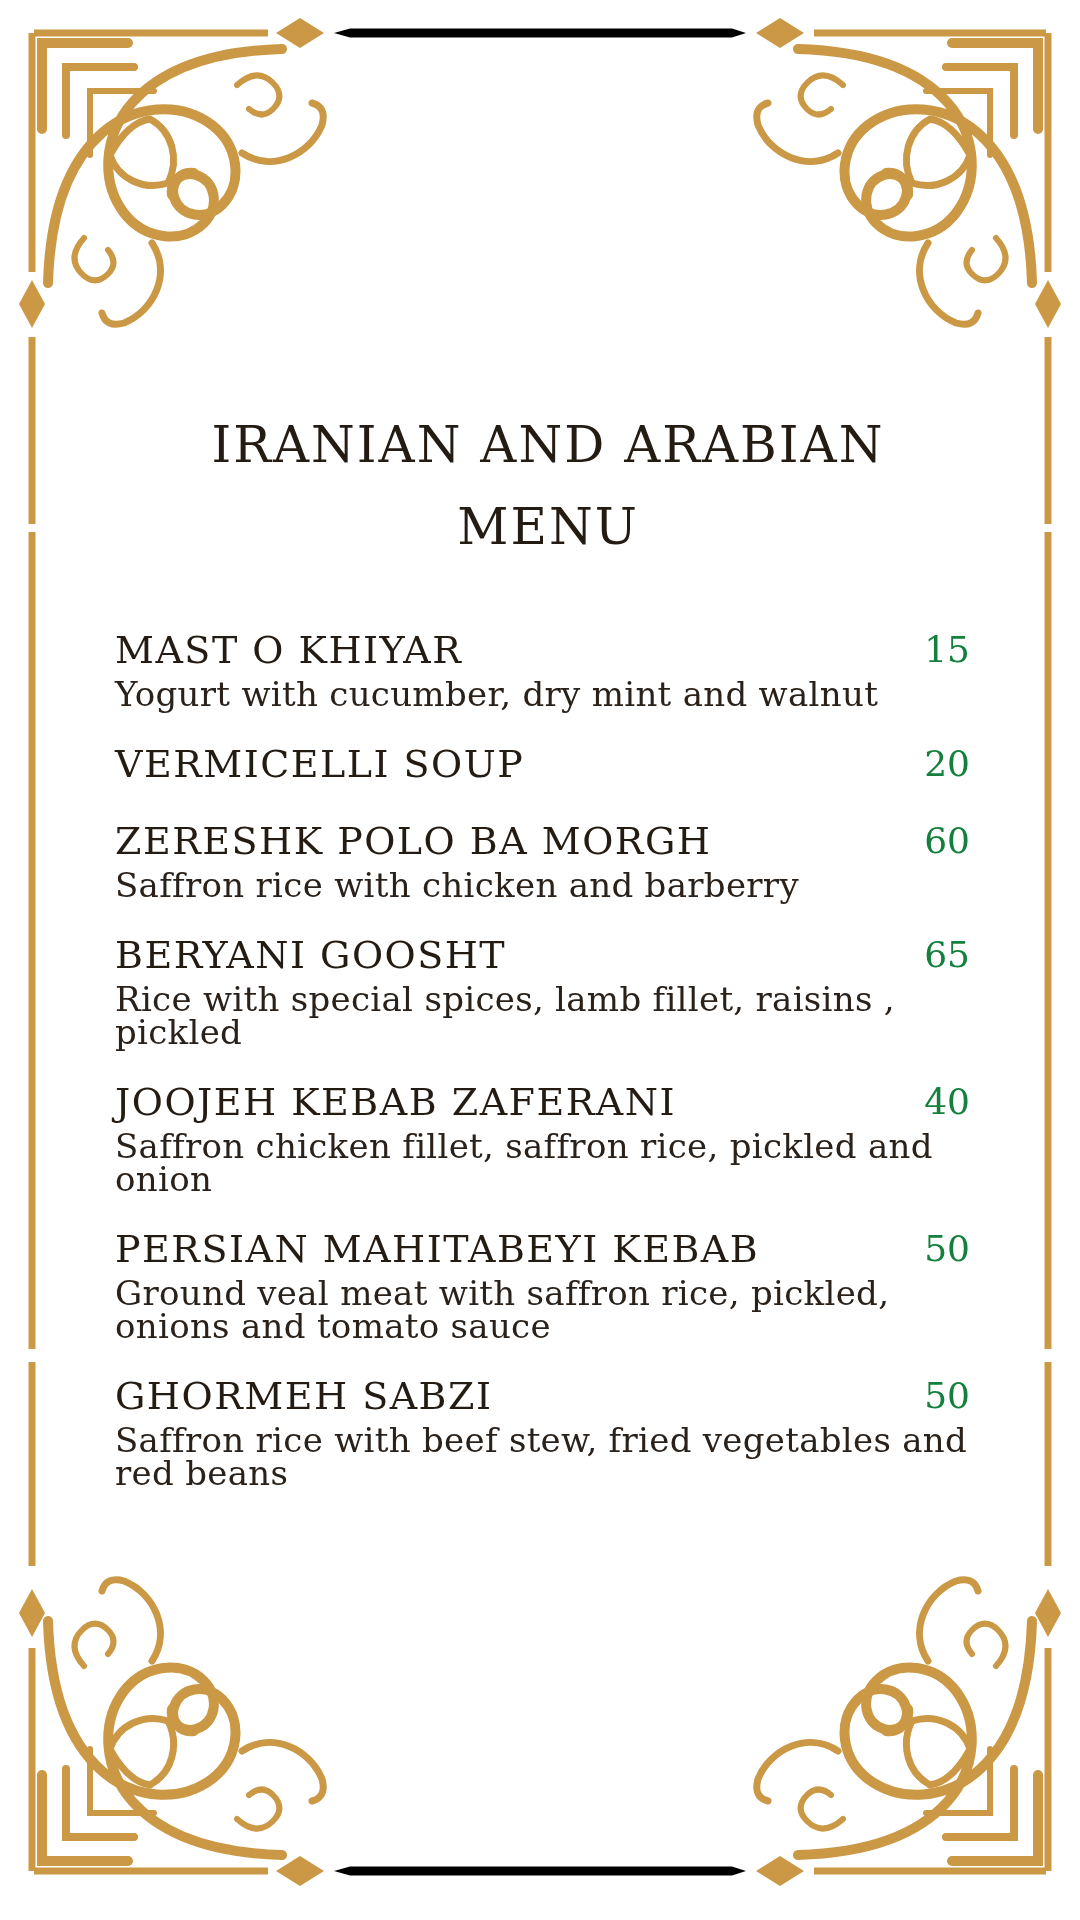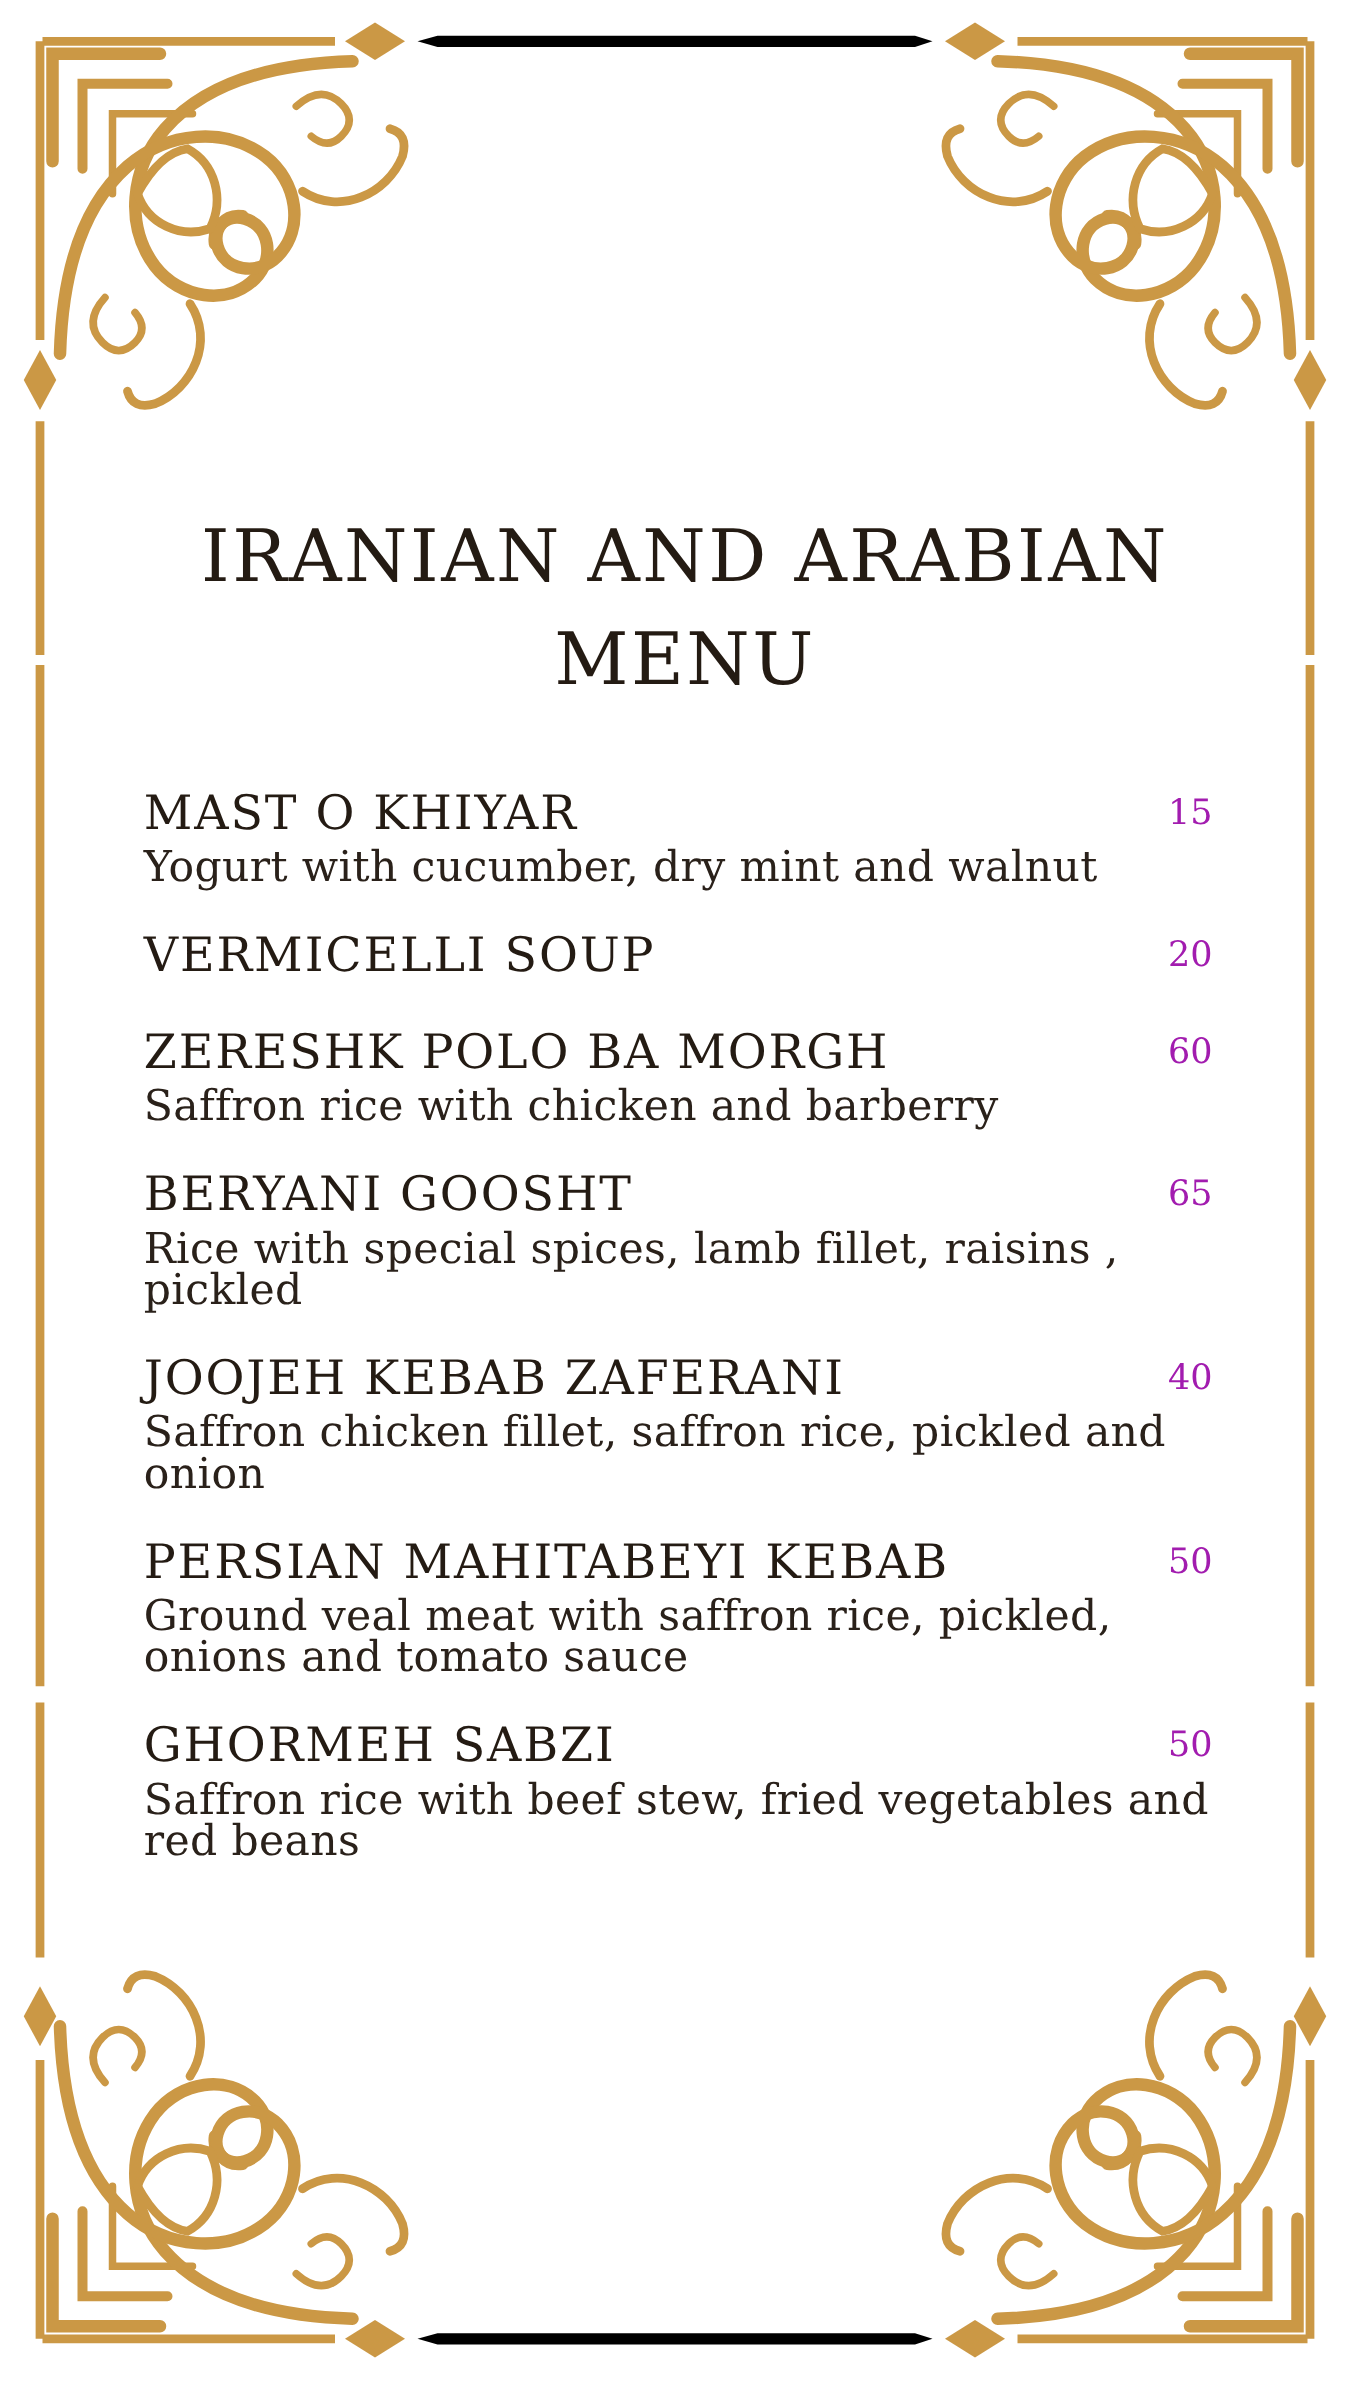--- a/index.html
+++ b/index.html
@@ -11,37 +11,37 @@
     font-family:"DejaVu Serif", serif;
   }
   .frame-svg {
     position:absolute; left:0; top:0; width:1080px; height:1920px;
     pointer-events:none;
   }
   .content { position:absolute; left:0; top:0; width:100%; height:100%; }
   .title {
     position:absolute; top:404px; left:60px; right:44px;
     text-align:center;
-    font-size:58px; line-height:82px;
+    font-size:50px; line-height:82px;
     letter-spacing:2px;
     color:#241b13;
   }
   .menu {
     position:absolute; top:626px; left:115px; right:110px;
   }
   .menu-item { margin-bottom:29px; }
   .item-row {
     display:flex; justify-content:space-between; align-items:center;
   }
   .item-name {
     font-size:38px; line-height:48px; letter-spacing:1.5px;
     color:#241b13; white-space:nowrap;
   }
   .item-price {
-    font-size:28px; line-height:48px; color:#a21caf;
+    font-size:36px; line-height:48px; color:#15803d;
   }
   .item-desc {
     font-size:34px; line-height:33px; margin-top:4px;
     color:#2a211a; letter-spacing:0.3px;
   }
 </style>
 </head>
 <body>
 
 <div class="page">

